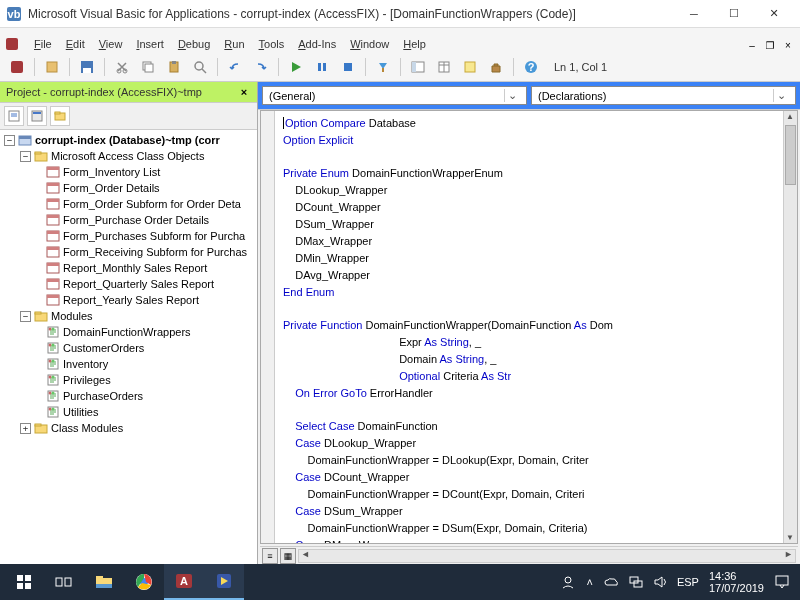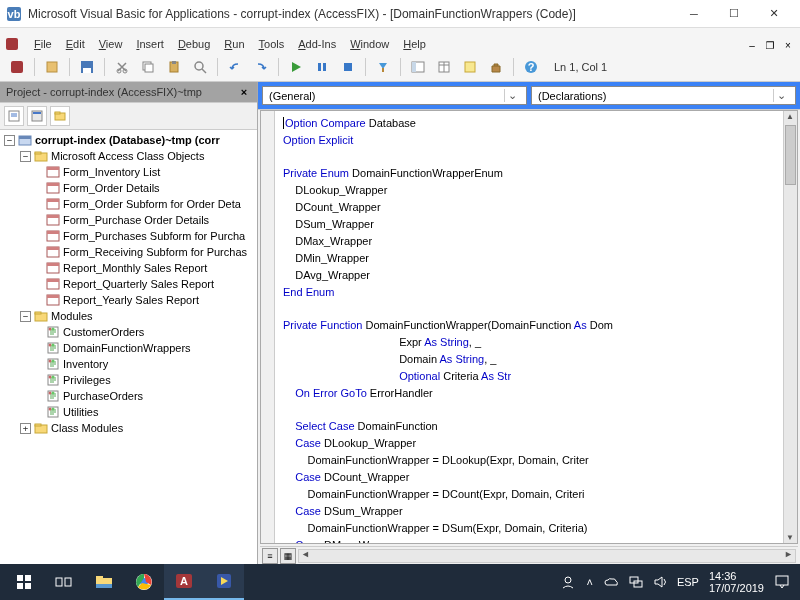--- a/index.html
+++ b/index.html
@@ -13,21 +13,21 @@
 .menu-item { padding: 2px 6px; color: #333; }
 .menu-item u { text-decoration: underline; }
 .mdi-btns { margin-left: auto; display: flex; gap: 2px; }
 .mdi-btns span { width: 16px; height: 14px; display: inline-flex; align-items: center; justify-content: center; font-size: 10px; }
 .toolbar { background: #f5f5f5; height: 30px; display: flex; align-items: center; padding: 0 6px; gap: 4px; border-bottom: 1px solid #ccc; }
 .tbtn { width: 22px; height: 22px; display: flex; align-items: center; justify-content: center; border: 1px solid transparent; }
 .tsep { width: 1px; height: 18px; background: #ccc; margin: 0 2px; }
 .status-text { margin-left: 8px; color: #333; font-size: 11px; }
 .main { flex: 1; display: flex; overflow: hidden; }
 .project-pane { width: 258px; background: #f5f5f5; border-right: 1px solid #aaa; display: flex; flex-direction: column; }
-.pane-title { background: #a3a3a3; padding: 3px 6px; display: flex; align-items: center; border-bottom: 1px solid #ccc; }
+.pane-title { background: #bef264; padding: 3px 6px; display: flex; align-items: center; border-bottom: 1px solid #ccc; }
 .pane-title-text { flex: 1; font-size: 11px; color: #333; }
 .pane-close { width: 14px; height: 14px; font-weight: bold; display: flex; align-items: center; justify-content: center; }
 .pane-toolbar { background: #f0f0f0; padding: 3px 4px; display: flex; gap: 3px; border-bottom: 1px solid #ccc; }
 .pane-tbtn { width: 20px; height: 20px; display: flex; align-items: center; justify-content: center; border: 1px solid #ccc; background: #fff; }
 .tree { flex: 1; background: #fff; overflow: auto; padding: 2px; position: relative; }
 .tree::before { content: ""; position: absolute; left: 10%; top: 5%; width: 80%; height: 400px; background: radial-gradient(ellipse at center, #fff 0%, #fff 30%, transparent 70%); pointer-events: none; z-index: 0; }
 .tree-node { display: flex; align-items: center; padding: 1px 0; white-space: nowrap; position: relative; z-index: 1; }
 .tree-node .indent { display: inline-block; }
 .expander { width: 11px; height: 11px; border: 1px solid #888; display: inline-flex; align-items: center; justify-content: center; font-size: 9px; line-height: 9px; margin-right: 3px; background: #fff; color: #333; font-family: monospace; }
 .node-icon { width: 14px; height: 14px; margin-right: 3px; display: inline-flex; align-items: center; justify-content: center; }
@@ -368,33 +368,33 @@
           <div class="tree-node">
             <span class="indent" style="width:44px"></span>
             <span class="node-icon">
               <svg width="14" height="14">
                 <rect x="2" y="2" width="10" height="10" fill="#fff" stroke="#888"></rect>
                 <path d="M4 5h6M4 7h6M4 9h4" stroke="#58a858"></path>
                 <circle cx="4" cy="4" r="1.5" fill="#c86868"></circle>
                 <circle cx="7" cy="4" r="1.5" fill="#68c868"></circle>
               </svg>
             </span>
-            <span class="node-label">CustomerOrders</span>
+            <span class="node-label">DomainFunctionWrappers</span>
           </div>
           <div class="tree-node">
             <span class="indent" style="width:44px"></span>
             <span class="node-icon">
               <svg width="14" height="14">
                 <rect x="2" y="2" width="10" height="10" fill="#fff" stroke="#888"></rect>
                 <path d="M4 5h6M4 7h6M4 9h4" stroke="#58a858"></path>
                 <circle cx="4" cy="4" r="1.5" fill="#c86868"></circle>
                 <circle cx="7" cy="4" r="1.5" fill="#68c868"></circle>
               </svg>
             </span>
-            <span class="node-label">DomainFunctionWrappers</span>
+            <span class="node-label">CustomerOrders</span>
           </div>
           <div class="tree-node">
             <span class="indent" style="width:44px"></span>
             <span class="node-icon">
               <svg width="14" height="14">
                 <rect x="2" y="2" width="10" height="10" fill="#fff" stroke="#888"></rect>
                 <path d="M4 5h6M4 7h6M4 9h4" stroke="#58a858"></path>
                 <circle cx="4" cy="4" r="1.5" fill="#c86868"></circle>
                 <circle cx="7" cy="4" r="1.5" fill="#68c868"></circle>
               </svg>

